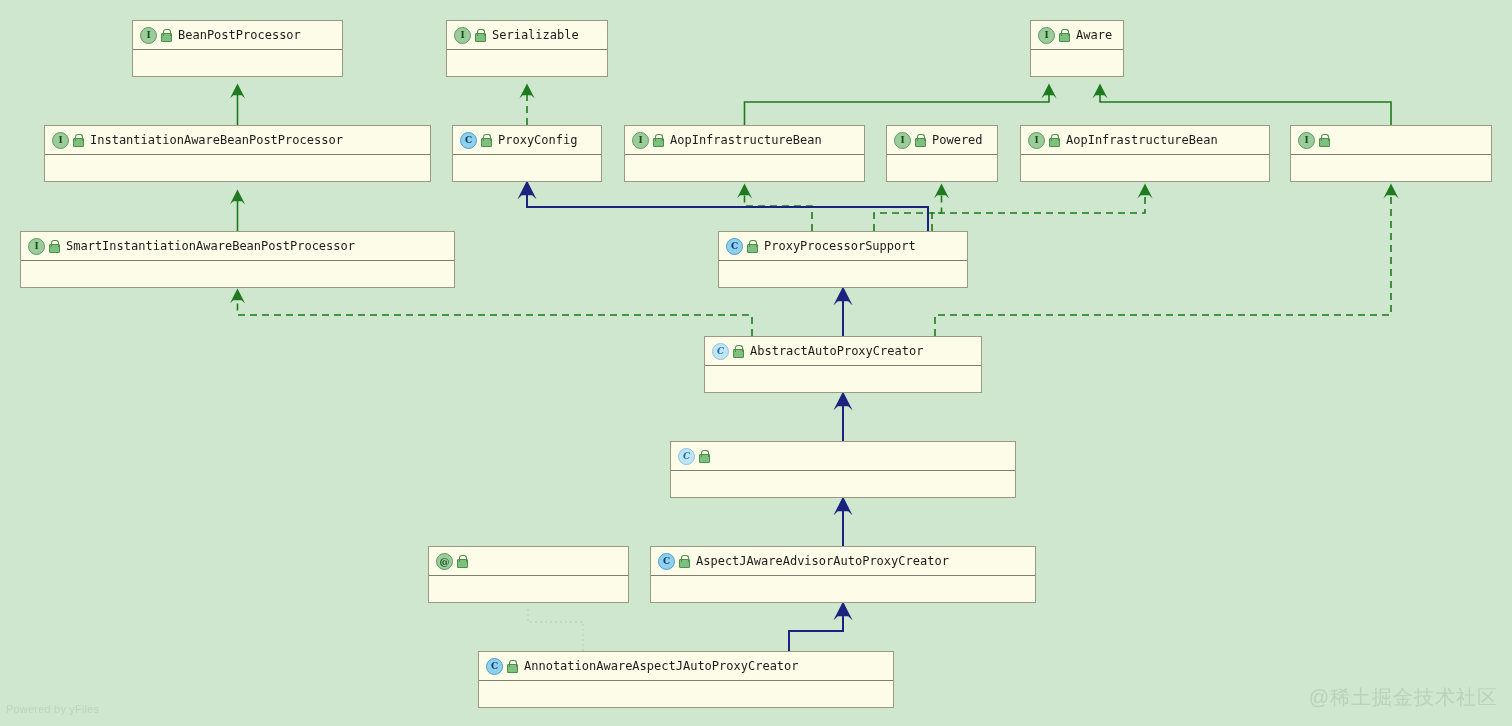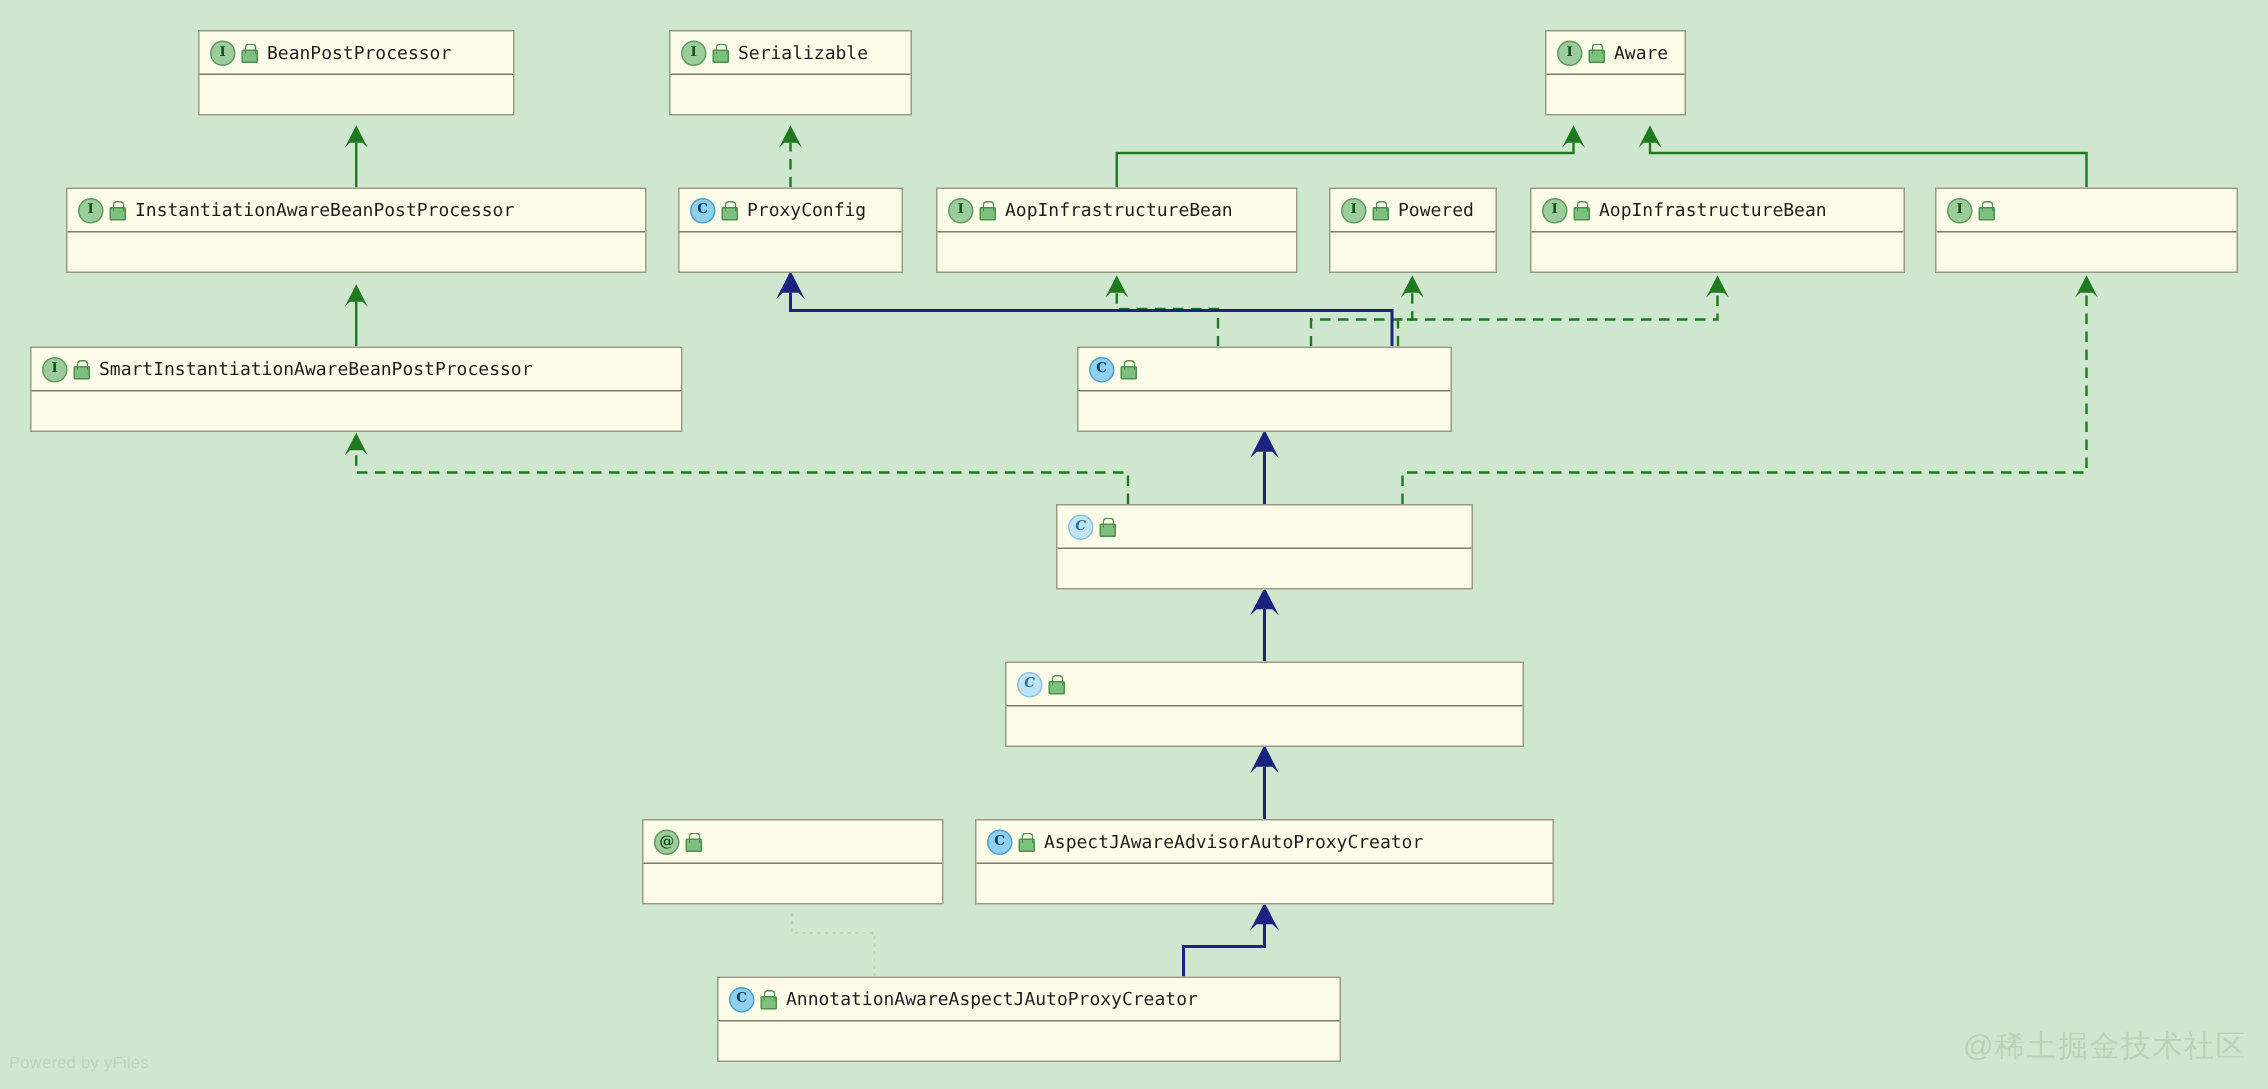--- a/index.html
+++ b/index.html
@@ -215,27 +215,29 @@
           <span class="ico ico-interface">I</span>
           <span class="lockico"></span>
           <span class="nm">SmartInstantiationAwareBeanPostProcessor</span>
         </div>
         <div class="body"></div>
       </div>
       <div class="node" style="left: 718px; top: 231px; width: 250px;">
         <div class="hdr">
           <span class="ico ico-class">C</span>
           <span class="lockico"></span>
+          <span class="nm">ProxyProcessorSupport</span>
         </div>
         <div class="body"></div>
       </div>
       <div class="node" style="left: 704px; top: 336px; width: 278px;">
         <div class="hdr">
           <span class="ico ico-abstract">C</span>
           <span class="lockico"></span>
+          <span class="nm">AbstractAutoProxyCreator</span>
         </div>
         <div class="body"></div>
       </div>
       <div class="node" style="left: 670px; top: 441px; width: 346px;">
         <div class="hdr">
           <span class="ico ico-abstract">C</span>
           <span class="lockico"></span>
         </div>
         <div class="body"></div>
       </div>

